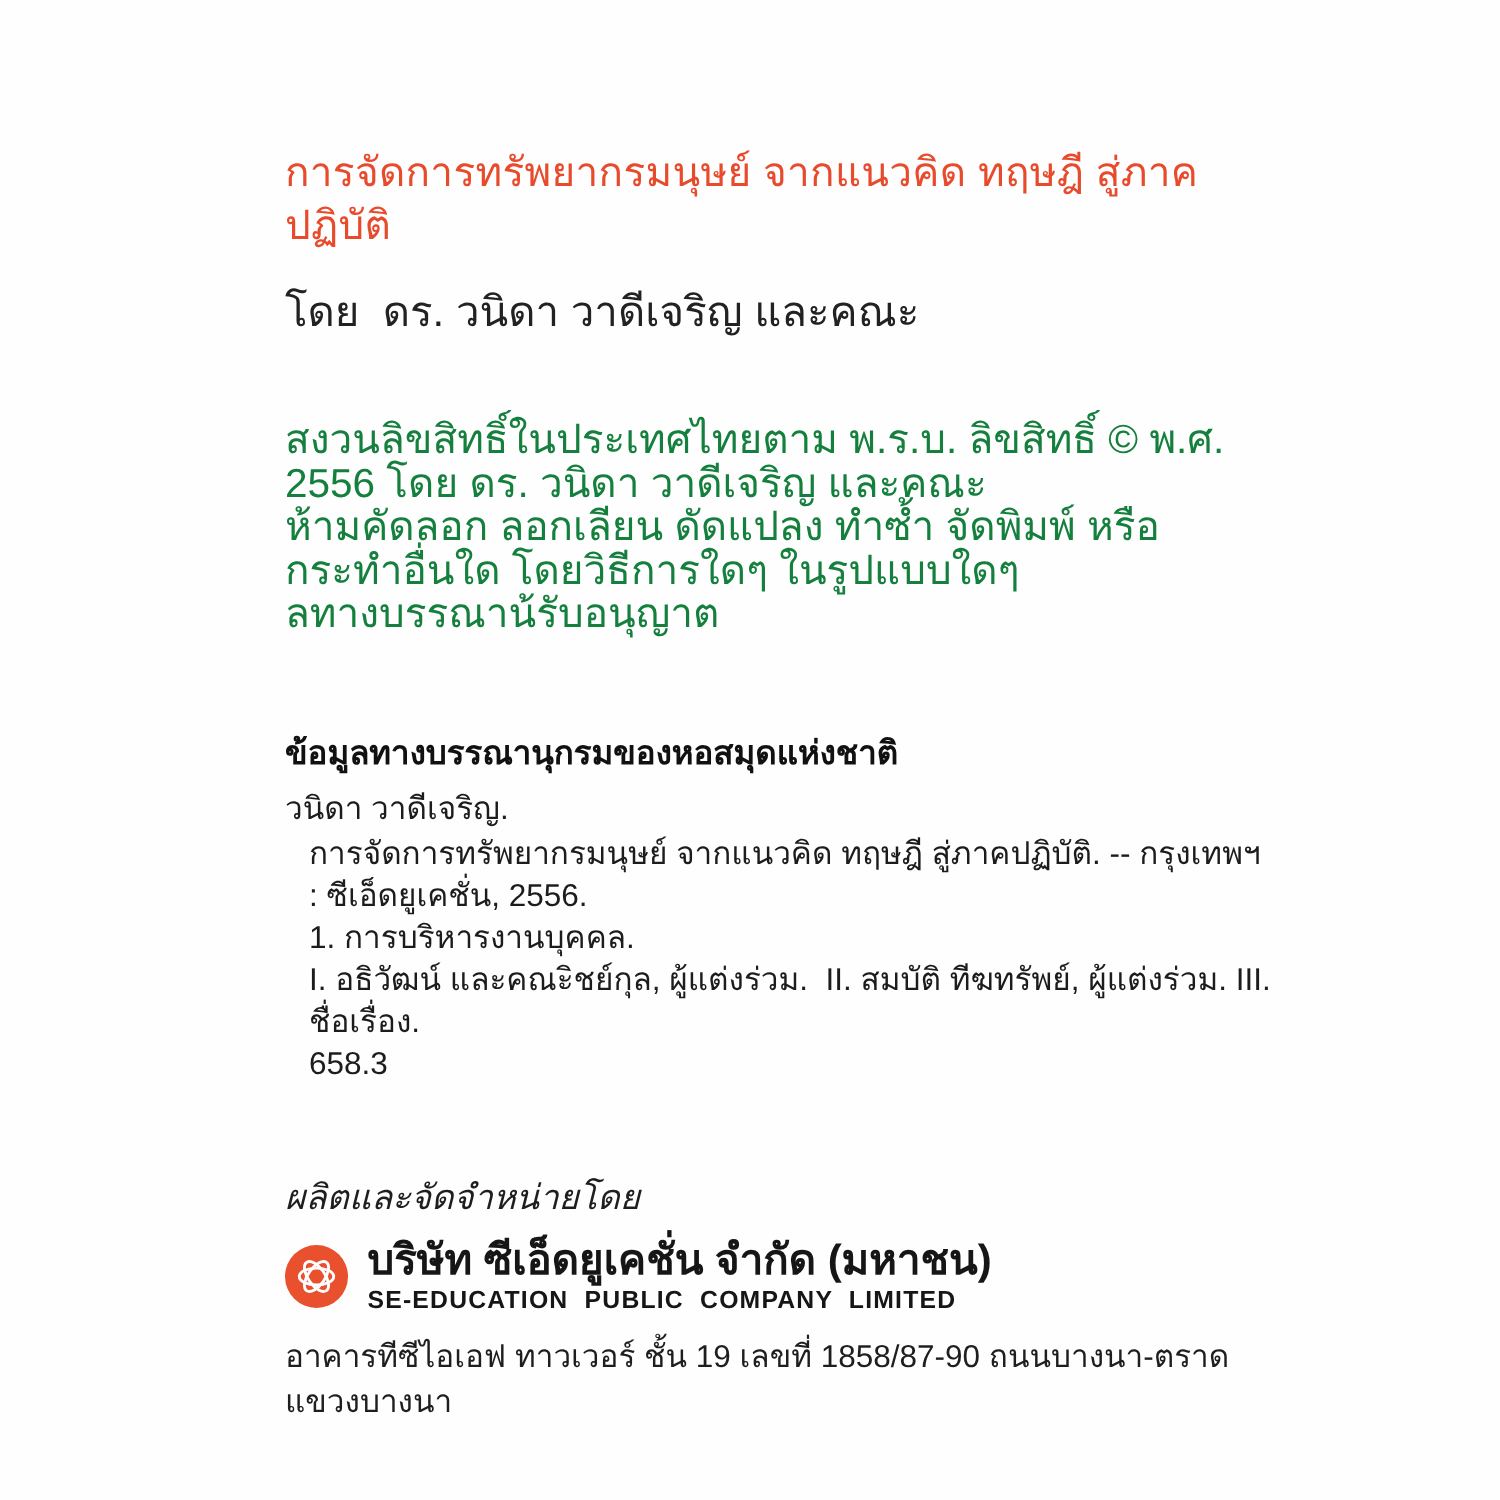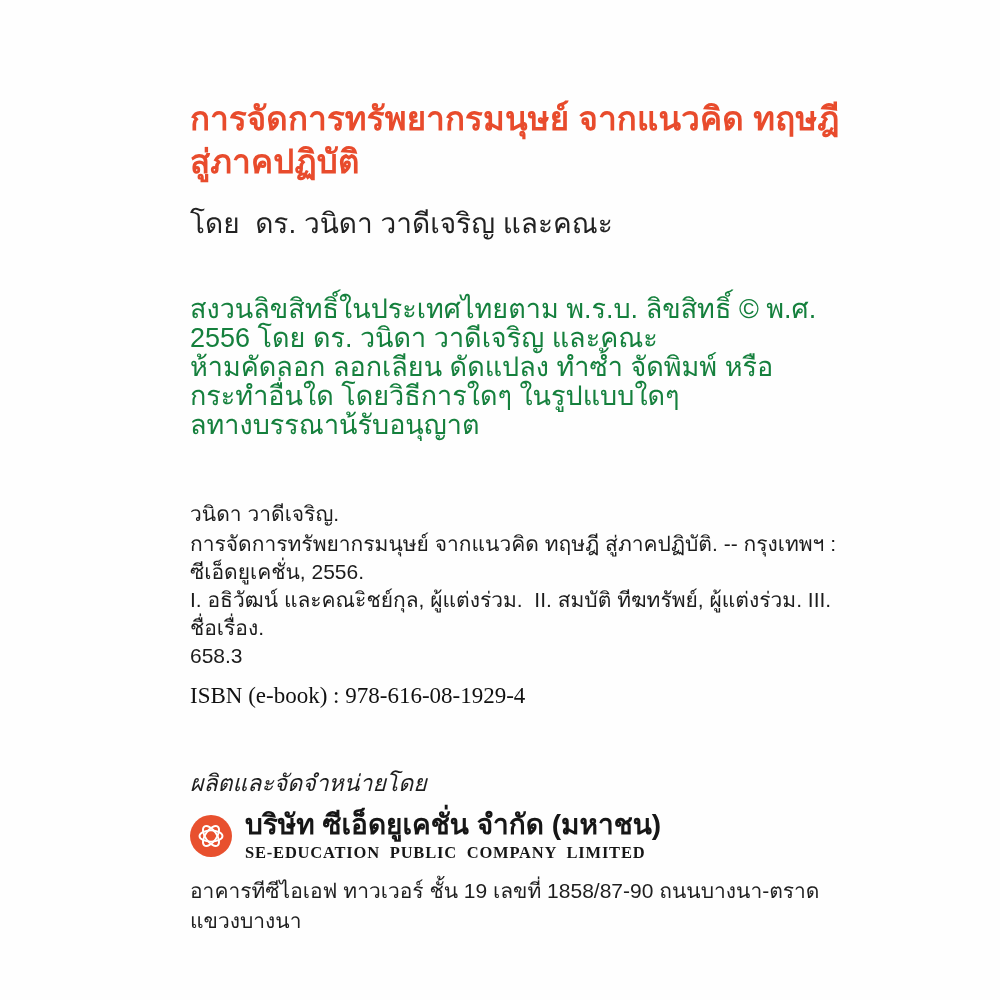--- a/index.html
+++ b/index.html
@@ -12,23 +12,23 @@
   }
   .page {
     position: relative;
     width: 1000px; height: 1000px;
     background: #fefefe;
     padding: 98px 150px 0 190px;
   }
   [data-bind] { white-space: pre-wrap; }
 
   .title {
-    font-size: 33px;
+    font-size: 27px;
     line-height: 1.3;
-    font-weight: bold;
+    font-weight: normal;
     color: #e84b2c;
     letter-spacing: 0.2px;
   }
   .byline {
     margin-top: 17px;
     font-size: 28px;
     color: #222;
   }
   .copyright { margin-top: 50px; }
   .copyright p {
@@ -41,21 +41,21 @@
   .biblio-header {
     font-size: 22px;
     font-weight: bold;
     color: #111;
   }
   .biblio-author {
     margin-top: 7px;
     font-size: 21px;
     line-height: 28px;
   }
-  .biblio-entries { margin-top: 2px; }
+  .biblio-entries { margin-left: 16px; margin-top: 2px; }
   .biblio-entries p {
     font-size: 21px;
     line-height: 28px;
   }
 
   .isbn {
     margin-top: 13px;
     font-family: "Liberation Serif", "DejaVu Serif", serif;
     font-size: 23px;
     color: #111;
@@ -83,21 +83,20 @@
     font-weight: bold;
     color: #161616;
     line-height: 1.1;
   }
   .company-eng {
     font-size: 16.5px;
     font-weight: bold;
     color: #161616;
     letter-spacing: 0.8px;
     margin-top: 2px;
-    font-family: Liberation Serif, serif;
   }
   .address { margin-top: 13px; }
   .address p {
     font-size: 21px;
     line-height: 30px;
     color: #1e1e1e;
   }
 </style>
 </head>
 <body>
@@ -108,29 +107,30 @@
 
   <p class="byline" data-bind="byline">โดย  ดร. วนิดา วาดีเจริญ และคณะ</p>
 
   <div class="copyright">
     <p data-bind="copyright_lines.0">สงวนลิขสิทธิ์ในประเทศไทยตาม พ.ร.บ. ลิขสิทธิ์ © พ.ศ. 2556 โดย ดร. วนิดา วาดีเจริญ และคณะ</p>
     <p data-bind="copyright_lines.1">ห้ามคัดลอก ลอกเลียน ดัดแปลง ทำซ้ำ จัดพิมพ์ หรือกระทำอื่นใด โดยวิธีการใดๆ ในรูปแบบใดๆ</p>
     <p data-bind="copyright_lines.3">ลทางบรรณาน้รับอนุญาต</p>
   </div>
 
   <div class="biblio">
+    <h2 class="biblio-header" data-bind="bibliography.header">ข้อมูลทางบรรณานุกรมของหอสมุดแห่งชาติ</h2>
     <p class="biblio-author" data-bind="bibliography.author">วนิดา วาดีเจริญ.</p>
     <div class="biblio-entries">
       <p data-bind="bibliography.entries.0">การจัดการทรัพยากรมนุษย์ จากแนวคิด ทฤษฎี สู่ภาคปฏิบัติ. -- กรุงเทพฯ : ซีเอ็ดยูเคชั่น, 2556.</p>
+      <p data-bind="bibliography.entries.1">1. การบริหารงานบุคคล.</p>
       <p data-bind="bibliography.entries.2">I. อธิวัฒน์ และคณะิชย์กุล, ผู้แต่งร่วม.  II. สมบัติ ทีฆทรัพย์, ผู้แต่งร่วม. III. ชื่อเรื่อง.</p>
       <p data-bind="bibliography.entries.3">658.3</p>
     </div>
   </div>
 
-  <p class="isbn" data-bind="isbn">ISBN (e-book) : 978-616-08-1929-4</p>
 
   <div class="publisher">
     <p class="pub-heading" data-bind="publisher.heading">ผลิตและจัดจำหน่ายโดย</p>
 
     <div class="pub-identity">
       <span class="logo-circle">
         <svg viewBox="0 0 42 42" width="42" height="42" aria-hidden="true">
           <circle cx="21" cy="21" r="21" fill="#e8502e"></circle>
           <g fill="none" stroke="#ffffff" stroke-width="1.9">
             <ellipse cx="21" cy="21" rx="11.5" ry="5.6" transform="rotate(0 21 21)"></ellipse>

